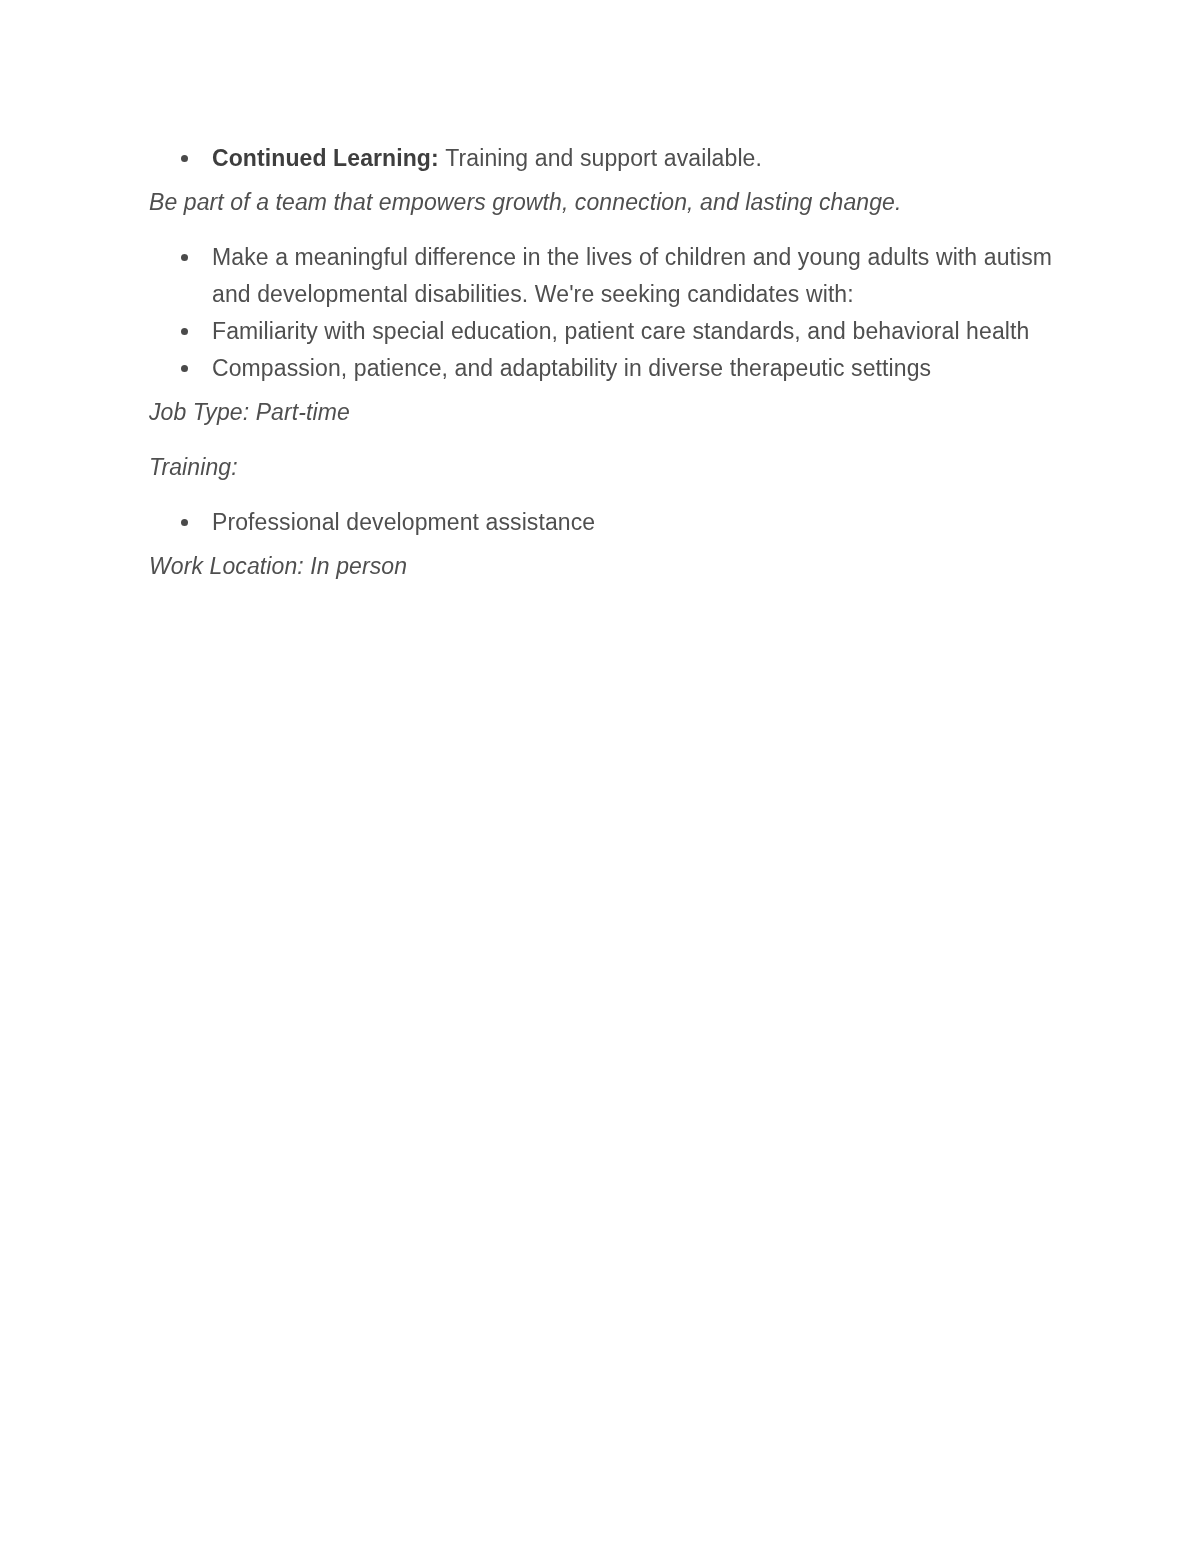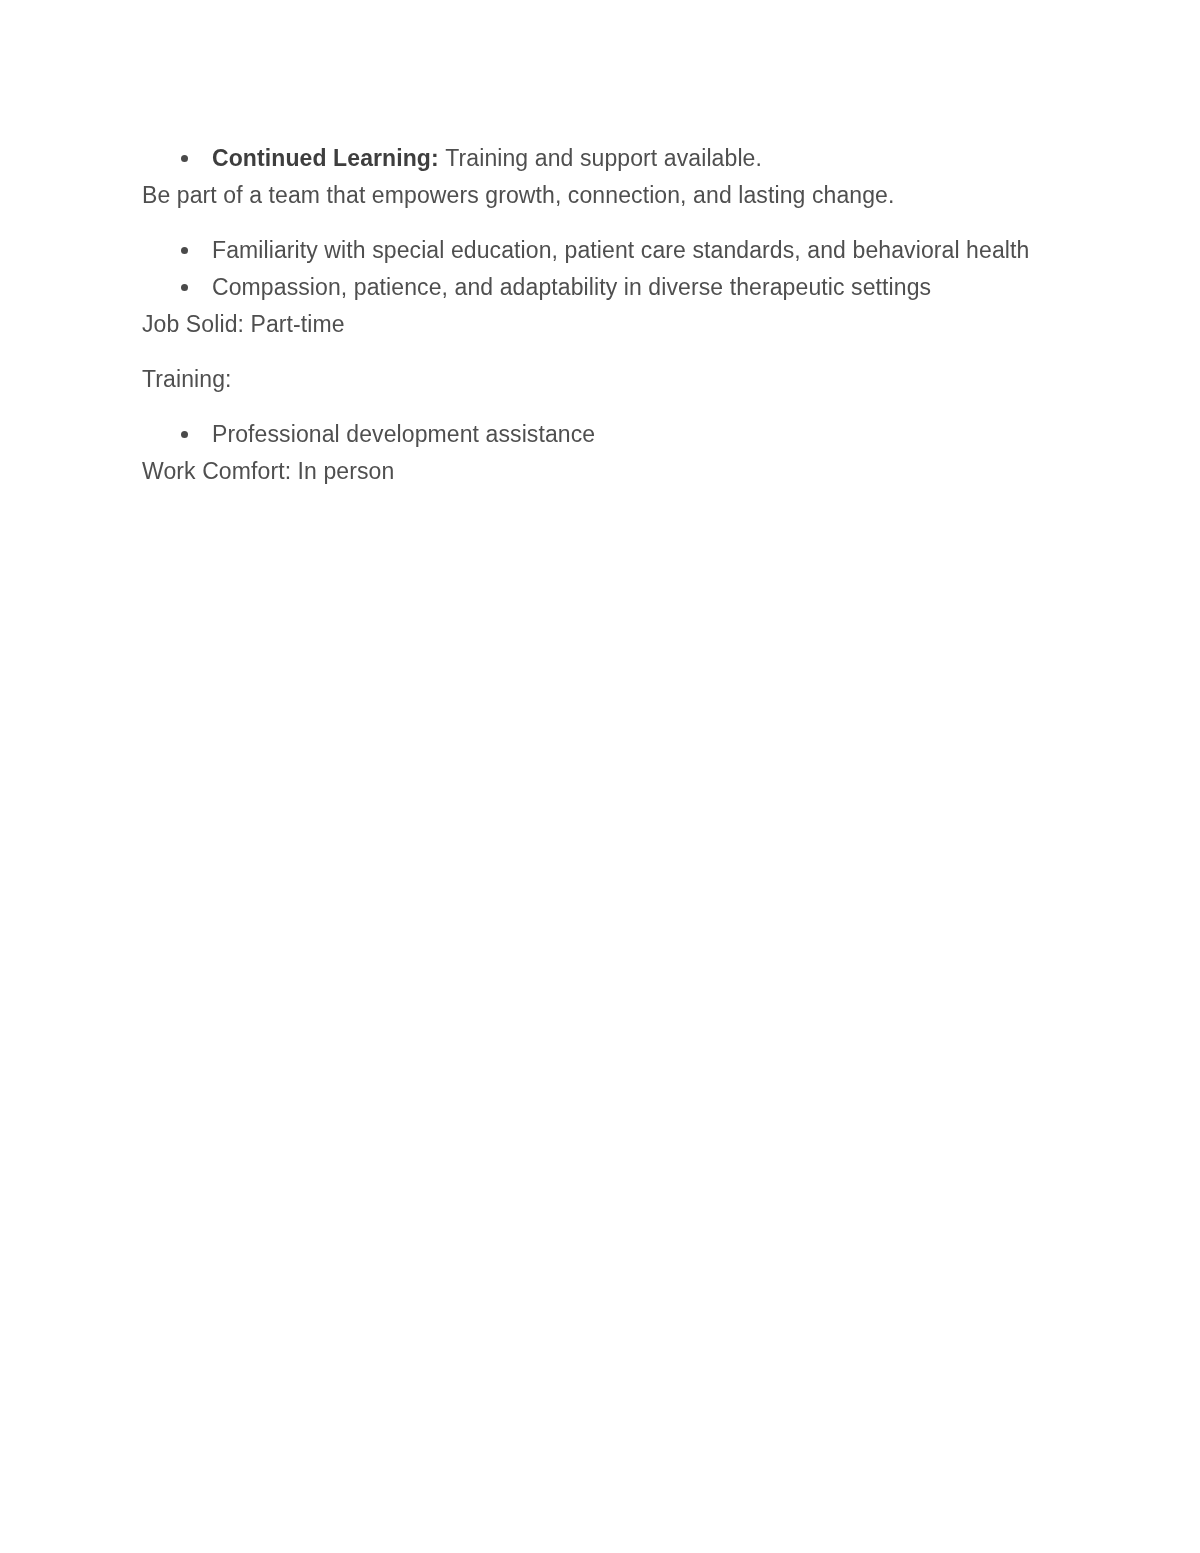--- a/index.html
+++ b/index.html
@@ -20,21 +20,21 @@
   .content {
     position: absolute;
     top: 140px;
     left: 142px;
     width: 912px;
     font-size: 23px;
     line-height: 37px;
     color: #4f4f4f;
     letter-spacing: 0.1px;
   }
-  p { margin: 0; }
+  p { margin: 7px; font-style: italic; }
   p.spaced { margin-bottom: 18px; }
   ul.blist {
     list-style: none;
     margin: 0;
     padding: 0;
   }
   ul.blist li {
     position: relative;
     padding-left: 70px;
   }
@@ -60,28 +60,29 @@
 <div class="page">
   <div class="content">
 
     <ul class="blist">
       <li><span class="bold-label">Continued Learning:</span><span>Training and support available.</span></li>
     </ul>
 
     <p class="spaced">Be part of a team that empowers growth, connection, and lasting change.</p>
 
     <ul class="blist">
+      <li>Make a meaningful difference in the lives of children and young adults with autism and developmental disabilities. We're seeking candidates with:</li>
       <li>Familiarity with special education, patient care standards, and behavioral health</li>
       <li>Compassion, patience, and adaptability in diverse therapeutic settings</li>
     </ul>
 
-    <p class="spaced">Job Solid: Part-time</p>
+    <p class="spaced">Job Type: Part-time</p>
 
     <p class="spaced">Training:</p>
 
     <ul class="blist">
       <li>Professional development assistance</li>
     </ul>
 
-    <p>Work Comfort: In person</p>
+    <p>Work Location: In person</p>
 
   </div>
 </div>
 
 </body></html>

